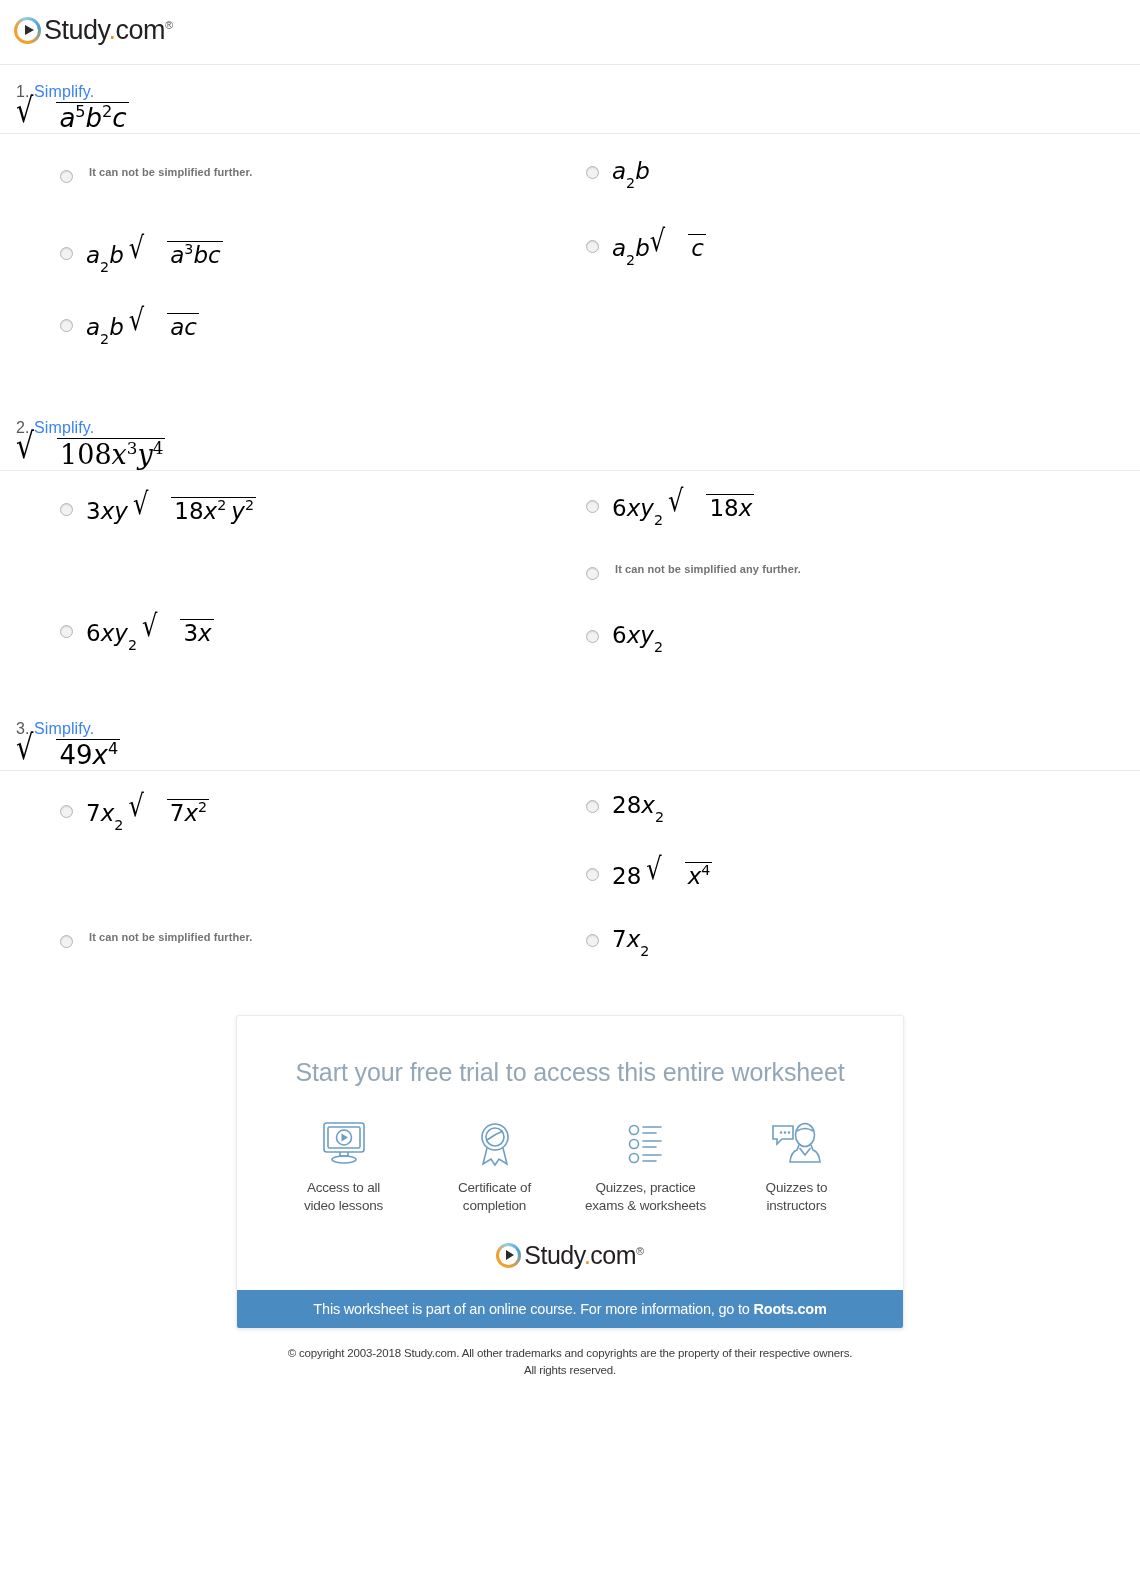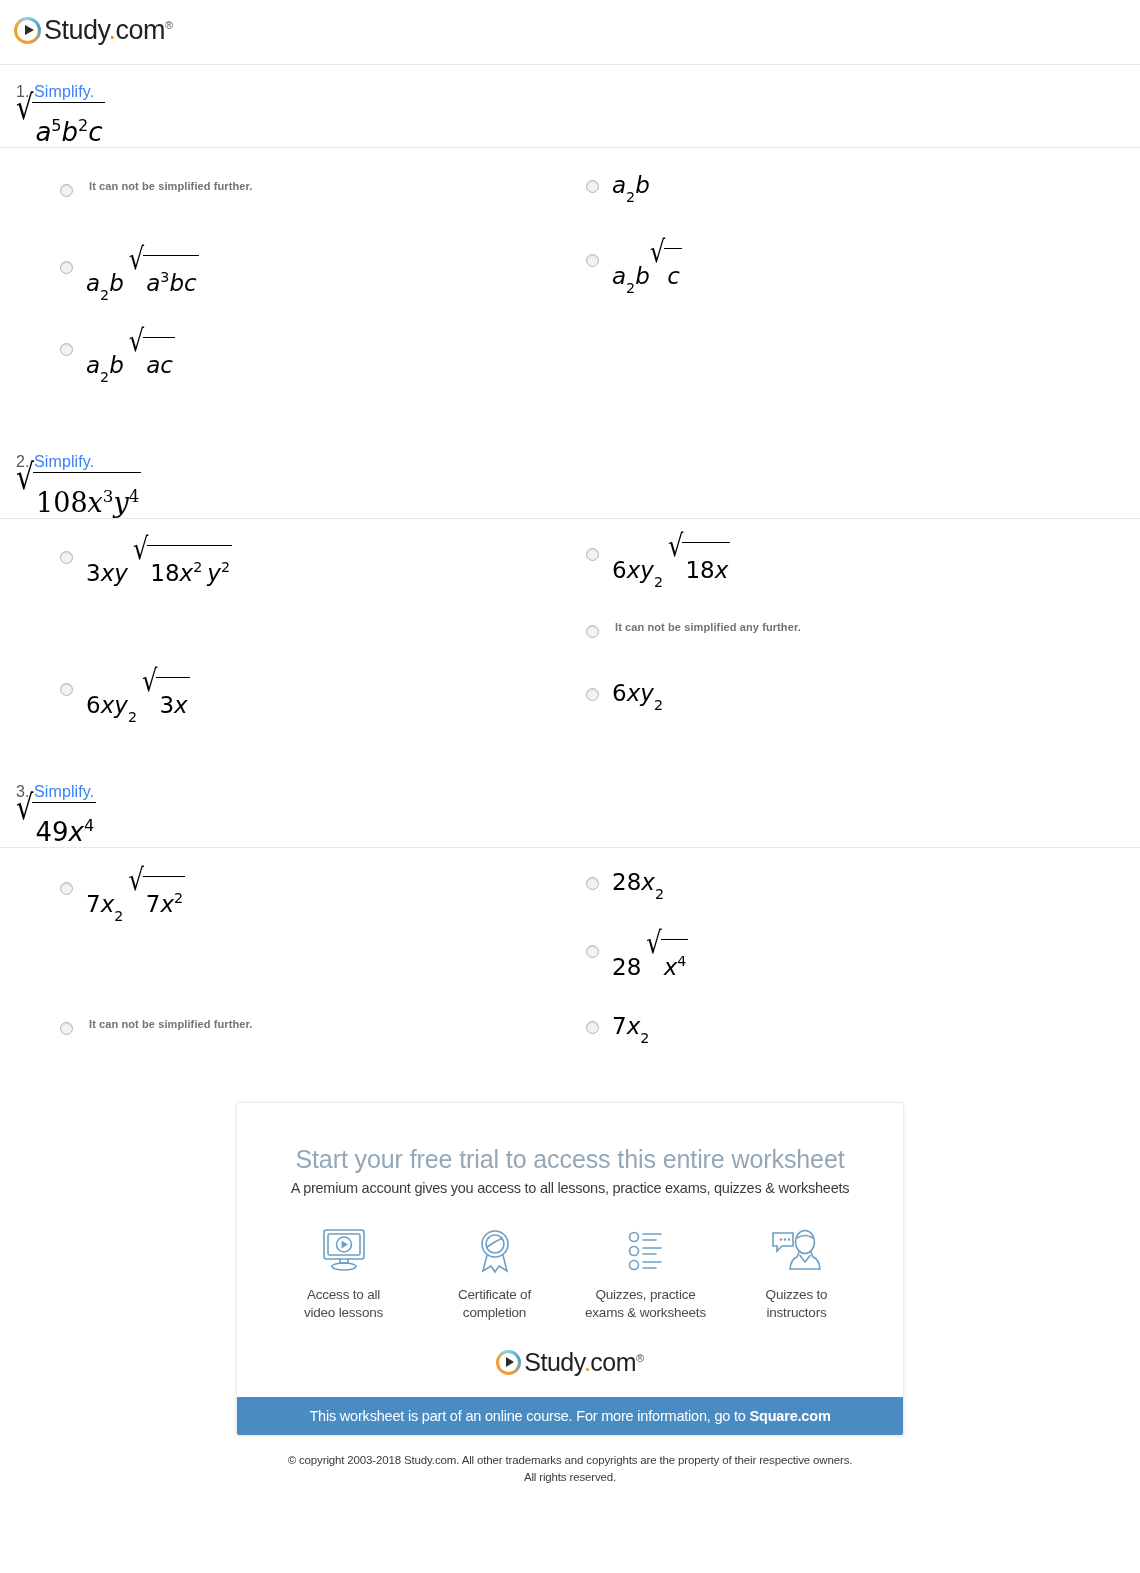--- a/index.html
+++ b/index.html
@@ -166,22 +166,23 @@
   .rad .sign {
     font-style: normal;
     font-size: 1.05em;
     line-height: 1;
     transform: scaleY(1.25) translateY(-1px);
     transform-origin: bottom;
     margin-right: -1px;
   }
   .rad .body {
     border-top: 1.6px solid #000;
-    padding: 16px 2px 0 3px;
+    padding: 2px 2px 0 3px;
     display: inline-block;
+    margin-left: 24px;
   }
   .sp { display: inline-block; width: 0.22em; }
 
   
   .promo-wrap {
     display: flex;
     justify-content: center;
     margin-top: 56px;
   }
   .promo {
@@ -437,21 +438,20 @@
           <span class="opt-math math"><span class="up">7</span>x<sup class="exp up">2</sup></span>
         </div>
       </div>
     </div>
   </div>
 
   <div class="promo-wrap">
     <div class="promo">
 
       <div class="promo-title">Start your free trial to access this entire worksheet</div>
-      <div class="promo-sub">A premium account gives you access to all lessons, practice exams, quizzes &amp; worksheets</div>
 
       <div class="promo-features">
 
         <div class="feature">
           <div class="feature-icon">
             <svg width="52" height="48" viewBox="0 0 52 48" fill="none" stroke="#6d9fc4" stroke-width="1.6">
               <rect x="6" y="3" width="40" height="29" rx="2.5"></rect>
               <rect x="10" y="7" width="32" height="21" rx="1.5"></rect>
               <circle cx="26" cy="17.5" r="7.5"></circle>
               <path d="M23.5 13.5 L30 17.5 L23.5 21.5 Z" fill="#6d9fc4" stroke="none"></path>
@@ -513,21 +513,21 @@
 
       </div>
 
       <div class="promo-logo">
         <span class="logo-mark">
           <span class="tri"></span>
         </span>
         <span class="logo-word"><span>Study</span><span class="dot">.</span><span>com</span><span class="tm">®</span></span>
       </div>
 
-      <div class="promo-banner"><span>This worksheet is part of an online course. For more information, go to </span><b>Square.com</b></div>
+      <div class="promo-banner"><span>This worksheet is part of an online course. For more information, go to </span><b>Roots.com</b></div>
 
     </div>
   </div>
 
   <div class="copyright">
     <div>© copyright 2003-2018 Study.com. All other trademarks and copyrights are the property of their respective owners.</div>
     <div>All rights reserved.</div>
   </div>
 
 </div>

